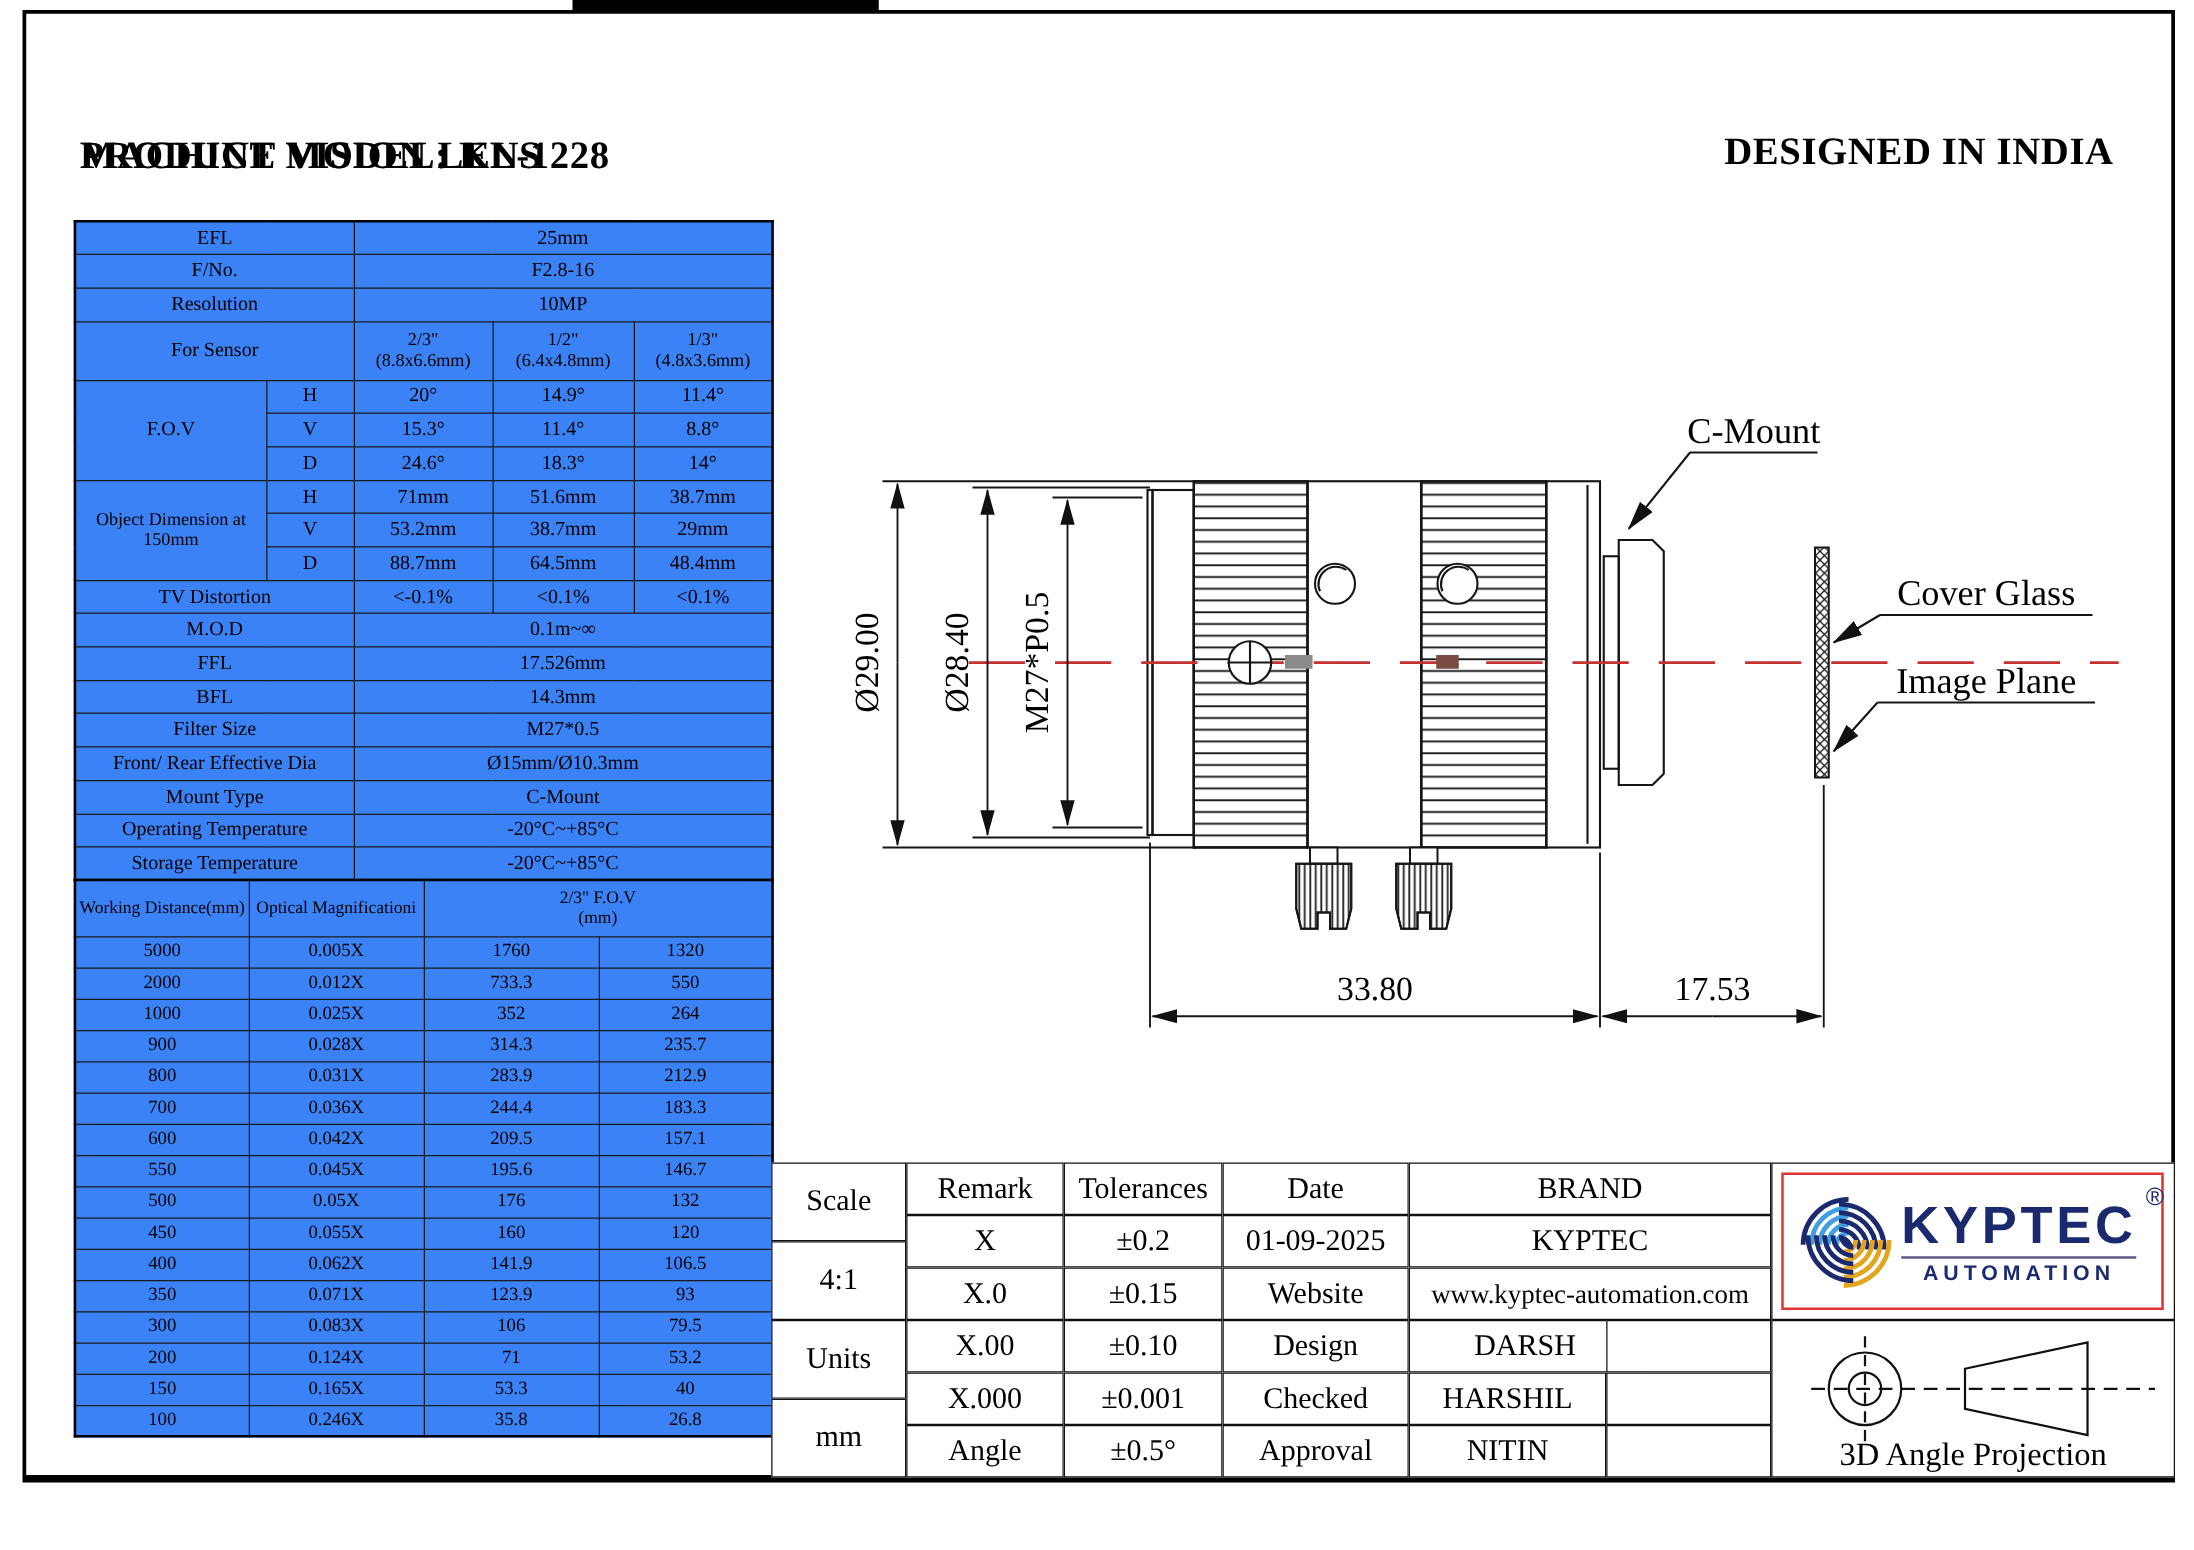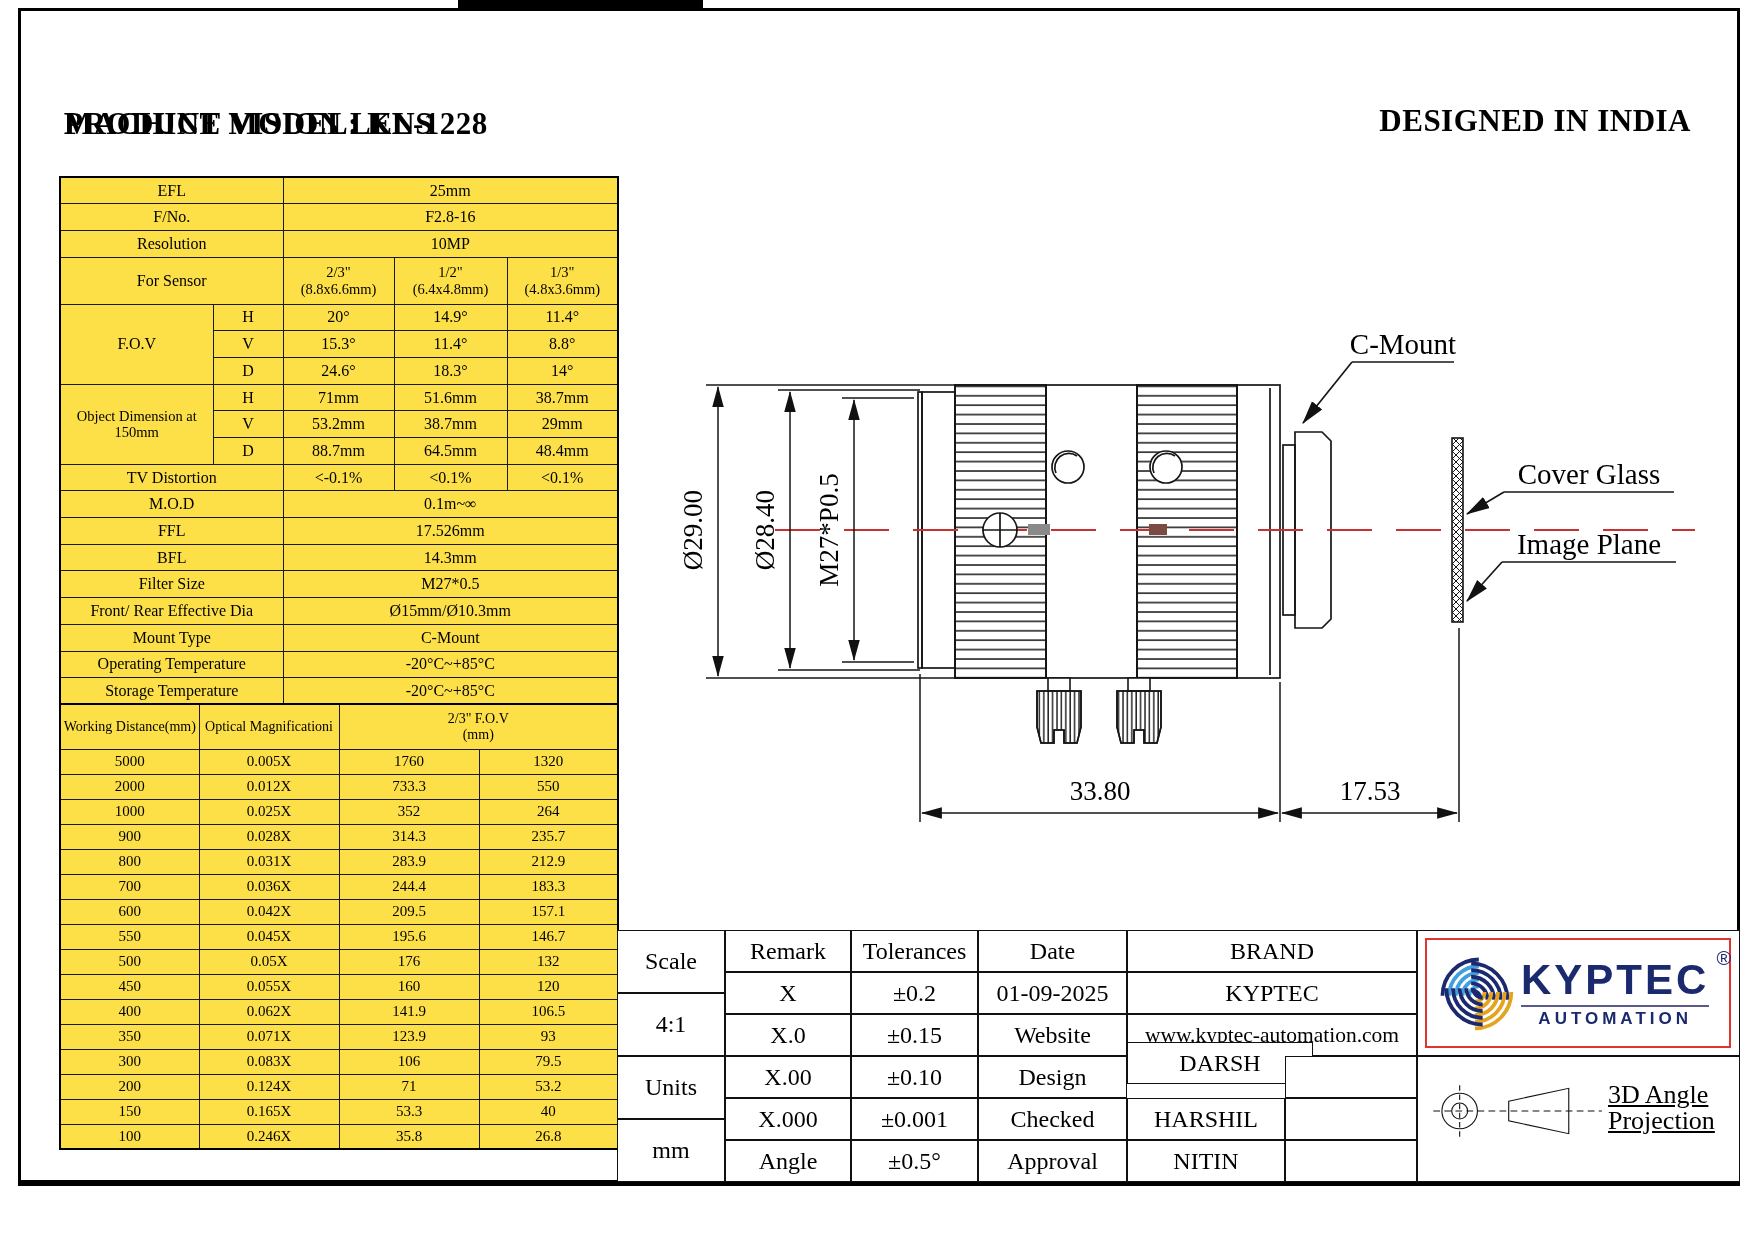--- a/index.html
+++ b/index.html
@@ -5,21 +5,21 @@
   html,body{margin:0;padding:0;background:#fff;}
   body{width:1755px;height:1240px;position:relative;font-family:"Liberation Serif","DejaVu Serif",serif;color:#000;overflow:hidden;}
   #page-border{position:absolute;left:18px;top:8px;width:1716px;height:1169px;border:3px solid #000;border-bottom-width:6px;}
   #top-strip{position:absolute;left:458px;top:0;width:245px;height:9px;background:#000;}
   
   .hline{position:absolute;font-weight:bold;font-size:31px;letter-spacing:0.5px;white-space:nowrap;}
   #h1a{left:64px;top:70px;margin-top:36px;}
   #h1b{left:64px;top:106px;}
   #h1c{right:64px;top:103px;}
   
-  table.dt{position:absolute;border-collapse:collapse;table-layout:fixed;background:#fde047;border:2.6px solid #000;}
+  table.dt{position:absolute;border-collapse:collapse;table-layout:fixed;background:#3b82f6;border:2.6px solid #000;}
   table.dt td{border:1.5px solid #1a1a1a;text-align:center;vertical-align:middle;padding:0 2px;font-size:16px;line-height:1.12;white-space:pre-line;overflow:hidden;}
   #spec{left:59px;top:176px;width:558px;}
   #spec tr.r{height:26.7px;}
   #spec tr.rs{height:47px;}
   #spec td.sm{font-size:14.5px;}
   #wd{left:59px;top:703px;width:558px;}
   #wd tr.wh{height:45px;}
   #wd tr.wr{height:25px;}
   #wd td{font-size:15px;}
   #wd td.hd{font-size:14px;white-space:pre-line;}
@@ -28,21 +28,21 @@
   .tc{position:absolute;box-sizing:border-box;border:1.5px solid #111;display:flex;align-items:center;justify-content:center;font-size:24px;text-align:left;background:#fff;}
   .tc.url{font-size:21.5px;}
   
   #logo-box{position:absolute;left:7px;top:7px;width:306px;height:110px;border:2.5px solid #e23333;display:flex;align-items:center;padding:2px 4px;box-sizing:border-box;background:#fff;}
   #logo-text{display:flex;flex-direction:column;align-items:center;margin-left:2px;position:relative;}
   #logo-brand{font-family:"Liberation Sans","DejaVu Sans",sans-serif;font-weight:bold;font-size:42px;letter-spacing:3px;color:#1b2a6e;line-height:1;}
   #logo-reg{position:absolute;right:-22px;top:-12px;font-size:20px;color:#1b2a6e;font-family:"Liberation Sans",sans-serif;}
   .logo-rule{width:100%;height:2px;background:#5a5a8a;margin:4px 0 3px 0;}
   #logo-sub{font-family:"Liberation Sans","DejaVu Sans",sans-serif;font-weight:bold;font-size:17px;letter-spacing:4px;color:#1b2a6e;line-height:1;}
   
-  #proj-cell{flex-direction:row;justify-content:flex-end;padding-bottom:16px;text-decoration:underline;}
+  #proj-cell{flex-direction:column;justify-content:flex-end;padding-bottom:4px;}
   #proj-label{font-size:26px;line-height:1;margin-top:-6px;}
 </style>
 </head>
 <body>
 
 <div id="page-border"></div>
 <div id="top-strip"></div>
 
 <div class="hline" id="h1a">PRODUCT MODEL: KL-1228</div>
 <div class="hline" id="h1b">MACHINE VISION LENS</div>
@@ -289,21 +289,21 @@
   <div class="tc" style="left:510px;top:42px;width:290px;height:42px">KYPTEC</div>
 
   <div class="tc" style="left:108px;top:84px;width:126px;height:42px">X.0</div>
   <div class="tc" style="left:234px;top:84px;width:127px;height:42px">±0.15</div>
   <div class="tc" style="left:361px;top:84px;width:149px;height:42px">Website</div>
   <div class="tc url" style="left:510px;top:84px;width:290px;height:42px">www.kyptec-automation.com</div>
 
   <div class="tc" style="left:108px;top:126px;width:126px;height:42px">X.00</div>
   <div class="tc" style="left:234px;top:126px;width:127px;height:42px">±0.10</div>
   <div class="tc" style="left:361px;top:126px;width:149px;height:42px">Design</div>
-  <div class="tc" style="left:510px;top:112px;width:186px;height:42px">DARSH</div>
+  <div class="tc" style="left:510px;top:126px;width:186px;height:42px">DARSH</div>
   <div class="tc" style="left:668px;top:126px;width:132px;height:42px"></div>
 
   <div class="tc" style="left:108px;top:168px;width:126px;height:42px">X.000</div>
   <div class="tc" style="left:234px;top:168px;width:127px;height:42px">±0.001</div>
   <div class="tc" style="left:361px;top:168px;width:149px;height:42px">Checked</div>
   <div class="tc" style="left:510px;top:168px;width:158px;height:42px">HARSHIL</div>
   <div class="tc" style="left:668px;top:168px;width:132px;height:42px"></div>
 
   <div class="tc" style="left:108px;top:210px;width:126px;height:42px">Angle</div>
   <div class="tc" style="left:234px;top:210px;width:127px;height:42px">±0.5°</div>

